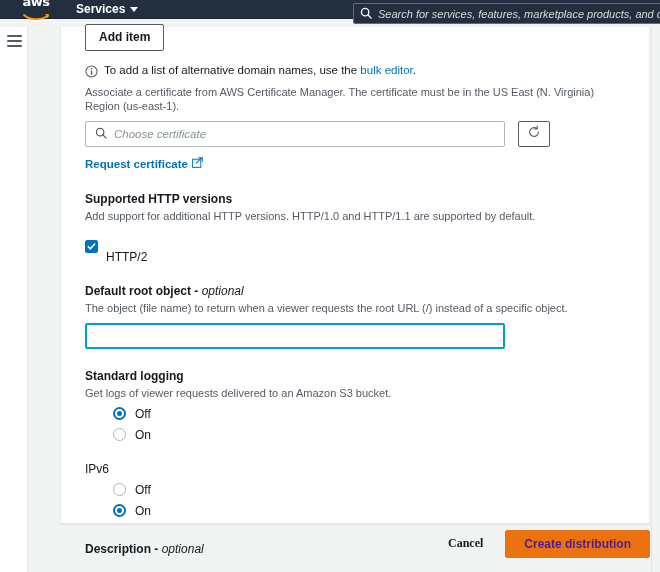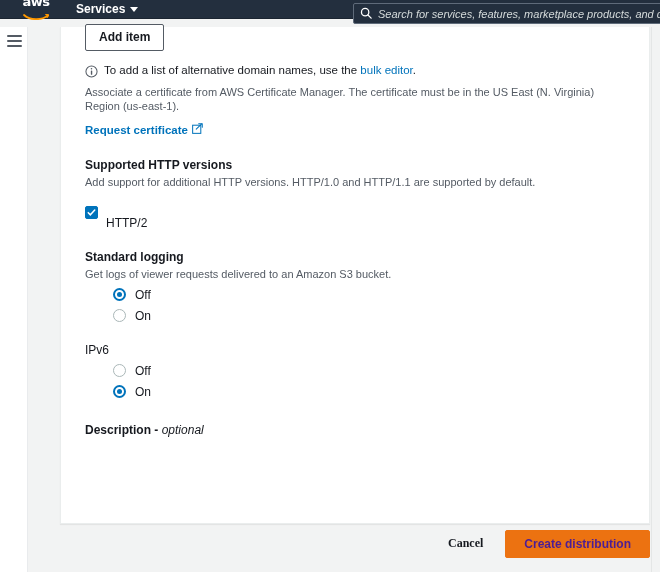--- a/index.html
+++ b/index.html
@@ -268,20 +268,39 @@
           <rect x="6.3" y="5.9" width="1.5" height="4.6" rx="0.6" fill="#545b64"></rect>
         </svg>
       </span>
       <span class="txt"><span>To add a list of alternative domain names, use the </span><a class="link">bulk editor</a><span>.</span></span>
     </div>
 
     
     <div class="section">
       <div class="sec-desc">Associate a certificate from AWS Certificate Manager. The certificate must be in the US East (N. Virginia) Region (us-east-1).</div>
 
+      <div class="field-row">
+        <div class="select-box">
+          <span>
+            <svg width="12" height="12" viewBox="0 0 14 14">
+              <circle cx="6" cy="6" r="4.3" stroke="#545b64" stroke-width="1.4" fill="none"></circle>
+              <line x1="9.3" y1="9.3" x2="13" y2="13" stroke="#545b64" stroke-width="1.4" stroke-linecap="round"></line>
+            </svg>
+          </span>
+          <span class="ph">Choose certificate</span>
+        </div>
+        <div class="refresh-btn">
+          <span>
+            <svg width="14" height="14" viewBox="0 0 16 16">
+              <path d="M13 8 A5 5 0 1 1 11.2 4.2" stroke="#545b64" stroke-width="1.3" fill="none" stroke-linecap="round"></path>
+              <path d="M11.6 1.3 L11.6 4.6 L8.4 4.6" stroke="#545b64" stroke-width="1.3" fill="none" stroke-linecap="round" stroke-linejoin="round"></path>
+            </svg>
+          </span>
+        </div>
+      </div>
 
       <div class="req-cert">
         <span>Request certificate</span>
         <span>
           <svg width="11" height="11" viewBox="0 0 12 12">
             <rect x="0.7" y="2.4" width="8.9" height="8.9" stroke="#0073bb" stroke-width="1.1" fill="none"></rect>
             <line x1="4.6" y1="6.8" x2="10.6" y2="1" stroke="#0073bb" stroke-width="1.1" stroke-linecap="round"></line>
             <path d="M7.3 0.8 L11.2 0.8 L11.2 4.5" stroke="#0073bb" stroke-width="1.1" fill="none" stroke-linecap="round" stroke-linejoin="round"></path>
           </svg>
         </span>
@@ -296,20 +315,25 @@
         <span class="cbox">
           <svg width="9" height="9" viewBox="0 0 10 10">
             <path d="M1.4 5.2 L3.8 7.6 L8.6 2.3" stroke="#ffffff" stroke-width="1.7" fill="none" stroke-linecap="round" stroke-linejoin="round"></path>
           </svg>
         </span>
         <span class="check-lbl">HTTP/2</span>
       </div>
     </div>
 
     
+    <div class="section">
+      <div class="sec-title"><span>Default root object - </span><span class="opt">optional</span></div>
+      <div class="sec-desc">The object (file name) to return when a viewer requests the root URL (/) instead of a specific object.</div>
+      <input class="text-input focused" type="text" value="" style="">
+    </div>
 
     
     <div class="section">
       <div class="sec-title">Standard logging</div>
       <div class="sec-desc">Get logs of viewer requests delivered to an Amazon S3 bucket.</div>
       <div class="radio-row">
         <span class="radio sel"></span>
         <span class="radio-lbl">Off</span>
       </div>
       <div class="radio-row">

